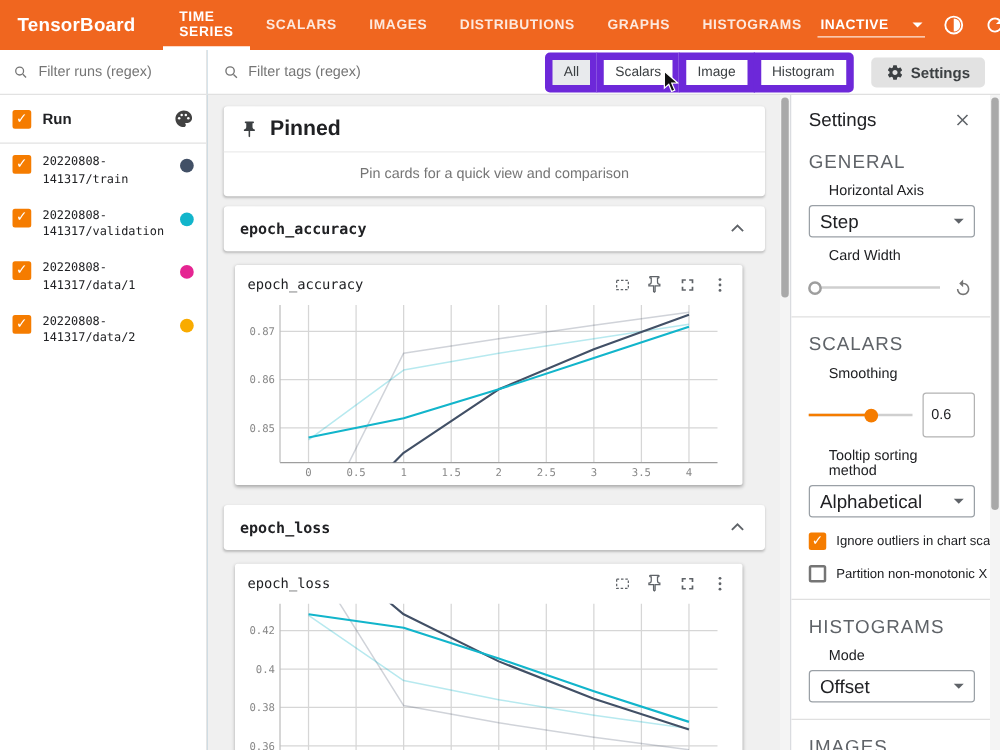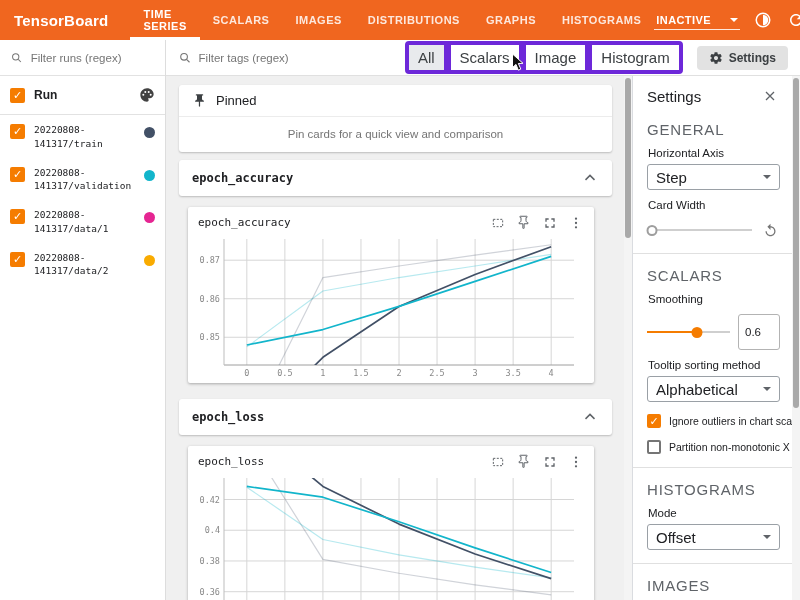--- a/index.html
+++ b/index.html
@@ -37,51 +37,51 @@
   .cb { width:15px; height:15px; flex:0 0 15px; border:2px solid #757575; border-radius:2px; background:#fff; display:flex; align-items:center; justify-content:center; margin-top:1px; }
   .cb .tick { display:none; color:#fff; font-size:11px; font-weight:700; line-height:1; }
   .cb.checked { background:var(--accent,#f57c00); border-color:var(--accent,#f57c00); }
   .cb.checked .tick { display:block; }
 
   
   .center-toolbar { height:36px; flex:0 0 36px; background:#fff; border-bottom:1px solid #e0e0e0; display:flex; align-items:center; padding:0 12px; }
   .tag-search { display:flex; align-items:center; gap:6px; color:#5f6368; width:230px; }
   .tag-search input { border:0; outline:0; width:100%; font-size:11.5px; font-family:inherit; }
   .chips { display:flex; margin-left:auto; margin-right:14px; }
-  .chip { position:relative; border:4px solid #6d28d9; background:#fff; font-size:15px; color:#3c4043; padding:4px 9px; margin-left:-1px; cursor:pointer; }
+  .chip { position:relative; border:6px solid #6d28d9; background:#fff; font-size:11px; color:#3c4043; padding:4px 9px; margin-left:-1px; cursor:pointer; }
   .chip:first-child { border-radius:4px 0 0 4px; margin-left:0; }
   .chip:last-child { border-radius:0 4px 4px 0; }
   .chip.selected { background:#e8eaed; }
   .settings-btn { display:flex; align-items:center; gap:6px; background:#e2e2e2; border-radius:4px; padding:5px 12px; font-size:12px; font-weight:700; color:#3c4043; cursor:pointer; }
   .cursor-wrap { position:absolute; right:-5px; top:8px; z-index:6; pointer-events:none; }
 
   
   .main-scroll { flex:1; min-width:0; background:#f0f0f0; position:relative; overflow:hidden; padding:9px 20px 0 13px; }
   .block { background:#fff; border-radius:3px; box-shadow:0 1px 2px rgba(0,0,0,.22); margin-bottom:8px; }
-  .pinned-header { display:flex; align-items:center; gap:9px; padding:8px 13px; font-weight:400; font-size:13px; border-bottom:1px solid #ececec; }
+  .pinned-header { display:flex; align-items:center; gap:9px; padding:8px 13px; font-weight:700; font-size:17px; border-bottom:1px solid #ececec; }
   .pinned-hint { text-align:center; color:#757575; font-size:11.5px; padding:11px 8px 12px; }
   .section-header { display:flex; align-items:center; justify-content:space-between; padding:9px 13px; font-family:"DejaVu Sans Mono",monospace; font-size:12px; font-weight:700; cursor:pointer; }
   .section-body { padding:3px 9px 12px; }
   .chart-card { background:#fff; border-radius:2px; box-shadow:0 1px 3px rgba(0,0,0,.3); width:406px; }
   .card-header { display:flex; align-items:center; padding:7px 10px 2px; }
   .card-title { flex:1; font-family:"DejaVu Sans Mono",monospace; font-size:11px; }
   .card-icons { display:flex; align-items:center; gap:9px; color:#5f6368; }
   .card-icons .icon-btn { width:17px; height:17px; }
   .chart-svg { margin:0 4px 4px 2px; }
   svg text { font-family:"DejaVu Sans Mono",monospace; }
 
   
   .vscroll { position:absolute; top:0; right:0; bottom:0; width:8px; background:#f4f4f4; }
   .vscroll .sthumb { position:absolute; left:1px; width:6px; border-radius:3px; background:#a9a9a9; }
 
   
   .settings-panel { width:168px; flex:0 0 168px; background:#fff; border-left:1px solid #dadce0; position:relative; overflow:hidden; padding:10px 20px 0 14px; }
   .settings-title { display:flex; align-items:center; justify-content:space-between; font-size:15px; font-weight:500; padding-bottom:2px; }
   .group-label { font-size:15px; font-weight:400; color:#5f6368; letter-spacing:.8px; margin:13px 0 2px; }
-  .field-label { font-size:11.5px; margin:9px 1px 5px; }
+  .field-label { font-size:11.5px; margin:9px 16px 5px; }
   .select { height:26px; border:1px solid #9aa0a6; border-radius:3px; display:flex; align-items:center; justify-content:space-between; padding:0 8px; font-size:15px; cursor:pointer; background:#fff; }
   .caret-g { width:0; height:0; border-left:4px solid transparent; border-right:4px solid transparent; border-top:4.5px solid #5f6368; }
   .slider-row { display:flex; align-items:center; gap:8px; margin:9px 0 2px; }
   .slider { flex:1; height:14px; position:relative; cursor:pointer; }
   .slider .track { position:absolute; left:0; right:0; top:6px; height:2px; background:#cfcfcf; }
   .slider .fill { position:absolute; left:0; top:6px; height:2px; background:var(--accent,#f57c00); }
   .slider .thumb { position:absolute; top:2px; width:11px; height:11px; border-radius:50%; background:var(--accent,#f57c00); transform:translateX(-50%); }
   .slider .thumb.hollow { background:#fff; border:2px solid #9e9e9e; }
   .num-input { width:42px; height:24px; border:1px solid #b3b3b3; border-radius:3px; font-size:11.5px; padding:17px 6px; font-family:inherit; color:#202124; }
   .checkrow { display:flex; align-items:center; gap:8px; margin:12px 0; font-size:10.5px; white-space:nowrap; cursor:pointer; }

